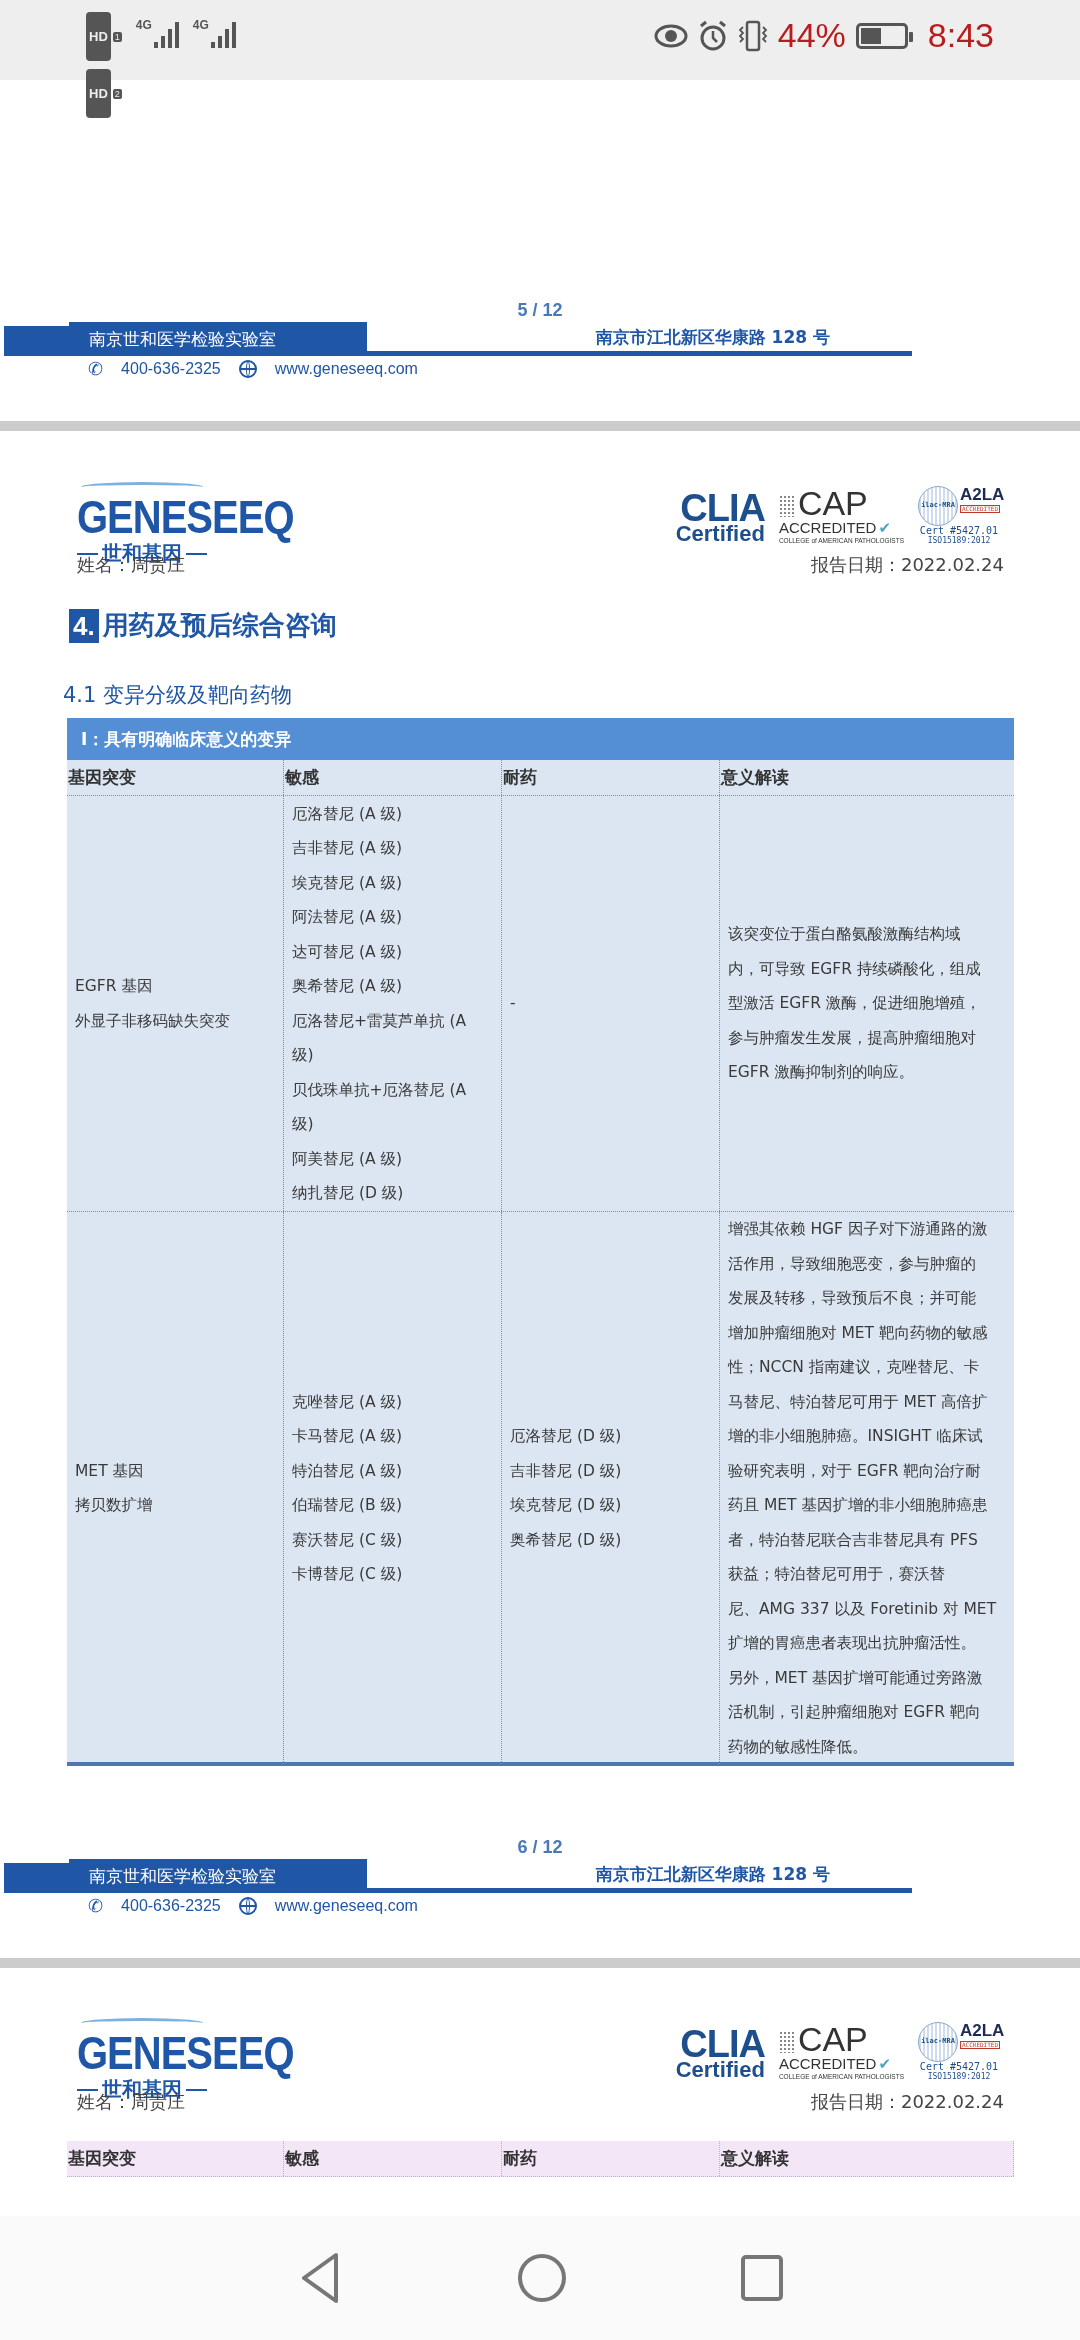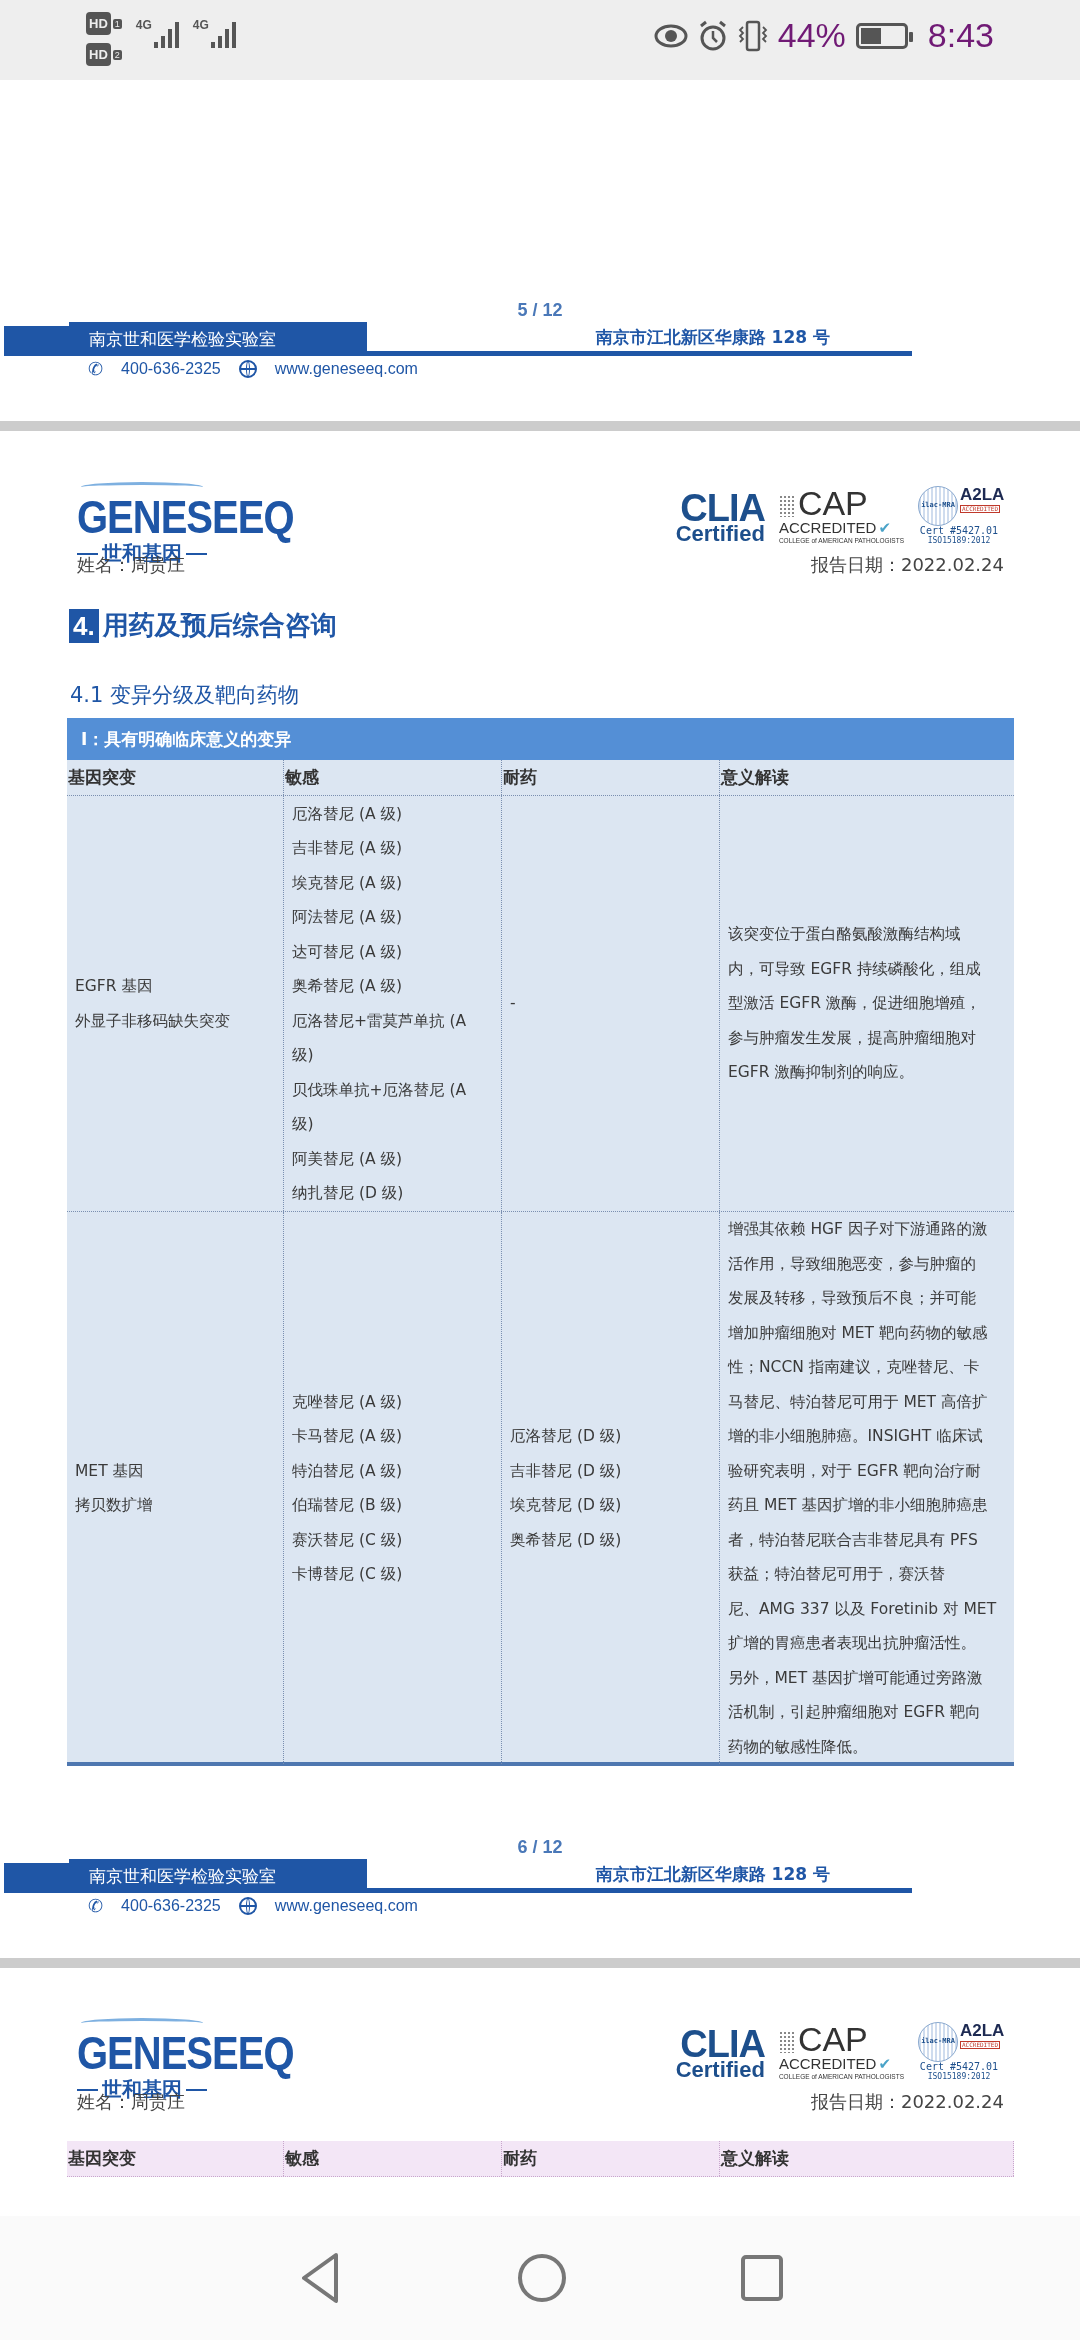--- a/index.html
+++ b/index.html
@@ -4,27 +4,27 @@
 <style>
   html, body { margin:0; padding:0; }
   body { width:1080px; height:2340px; position:relative; overflow:hidden; background:#ffffff; font-family:"DejaVu Sans", sans-serif; color:#333; }
   .abs { position:absolute; }
 
   
   .statusbar { left:0; top:0; width:1080px; height:80px; background:#eeeeee; }
   .sb-left { left:86px; top:12px; display:flex; align-items:flex-start; gap:8px; }
   .hd-stack { display:flex; flex-direction:column; gap:8px; }
   .hd { display:flex; align-items:center; gap:2px; }
-  .hd-box { background:#555; color:#eee; font-size:13px; font-weight:bold; border-radius:4px; padding:4px 3px; font-family:"Liberation Sans", sans-serif;text-align:center; }
+  .hd-box { background:#555; color:#eee; font-size:13px; font-weight:bold; border-radius:4px; padding:17px 3px; font-family:"Liberation Sans", sans-serif;text-align:center; }
   .hd-sub { background:#555; color:#eee; font-size:9px; border-radius:2px; padding:0 2px; font-family:"Liberation Sans", sans-serif; }
   .sig { display:flex; align-items:flex-end; margin-left:6px; margin-top:6px; }
   .sig-label { font-size:12px; color:#555; font-weight:bold; margin-right:2px; align-self:flex-start; font-family:"Liberation Sans", sans-serif; }
   .bars { display:flex; align-items:flex-end; gap:3px; height:30px; }
   .bars i { display:block; width:4px; background:#555; }
-  .sb-right { right:86px; top:16px; display:flex; align-items:center; gap:10px; font-family:"Liberation Sans", sans-serif; color:#701a75; font-size:34px; }
+  .sb-right { right:86px; top:16px; display:flex; align-items:center; gap:10px; font-family:"Liberation Sans", sans-serif; color:#b91c1c; font-size:34px; }
   .sb-right svg { display:block; }
   .battery { width:52px; height:26px; border:3px solid #555; border-radius:5px; position:relative; box-sizing:border-box; }
   .battery::after { content:""; position:absolute; right:-8px; top:6px; width:4px; height:10px; background:#555; border-radius:1px; }
   .battery .lvl { position:absolute; left:2px; top:2px; bottom:2px; width:44%; background:#555; }
 
   
   .pagenum { font-family:"Liberation Sans", sans-serif; font-weight:bold; color:#4a78b8; font-size:18px; width:1080px; text-align:center; }
   .footer-bar { left:4px; width:908px; height:34px; }
   .footer-blue { position:absolute; left:0; top:0; width:363px; height:34px; background:#1f56a6; }
   .footer-blue .notch { position:absolute; left:0; top:0; width:65px; height:4px; background:#fff; }
@@ -60,21 +60,21 @@
   .ilac .a2la b { display:block; font-size:17px; color:#1d2a52; font-family:"Liberation Sans", sans-serif; font-weight:900; }
   .ilac .a2la span { display:block; font-size:6px; color:#c0392b; border:1px solid #c0392b; margin-top:1px; }
   .ilac .t1 { font-size:10px; }
   .ilac .t2 { font-size:8px; }
   .hdr-text { font-size:18px; color:#444; }
 
   
   .h-sec { left:69px; display:flex; align-items:center; gap:4px; }
   .h-sec .num { background:#1f56a6; color:#fff; font-weight:bold; font-size:26px; font-family:"Liberation Sans", sans-serif; padding:2px 4px; line-height:30px; }
   .h-sec .txt { color:#1f56a6; font-size:26px; font-weight:bold; }
-  .h-sub { left:70px; color:#1f56a6; font-size:21px; }
+  .h-sub { left:63px; color:#1f56a6; font-size:21px; }
 
   
   .tbl { left:67px; width:947px; }
   .tbl-title { height:42px; line-height:42px; color:#fff; font-weight:bold; font-size:17px; padding-left:14px; box-sizing:border-box; }
   .tbl-cols { display:grid; grid-template-columns:217px 218px 218px 294px; height:35px; border-bottom:1px dotted #7a8fb0; }
   .tbl-cols div { font-weight:bold; font-size:17px; line-height:35px; padding-left:1px; border-right:1px dotted #7a8fb0; color:#333; }
   .tbl-cols div:last-child { border-right:none; }
   .tbl-row { display:grid; grid-template-columns:217px 218px 218px 294px; border-bottom:1px dotted #7a8fb0; }
   .tbl-row .cell { border-right:1px dotted #7a8fb0; padding:0 8px; font-size:15.5px; line-height:34.5px; color:#3a3a3a; display:flex; flex-direction:column; justify-content:center; }
   .tbl-row .cell:last-child { border-right:none; }

